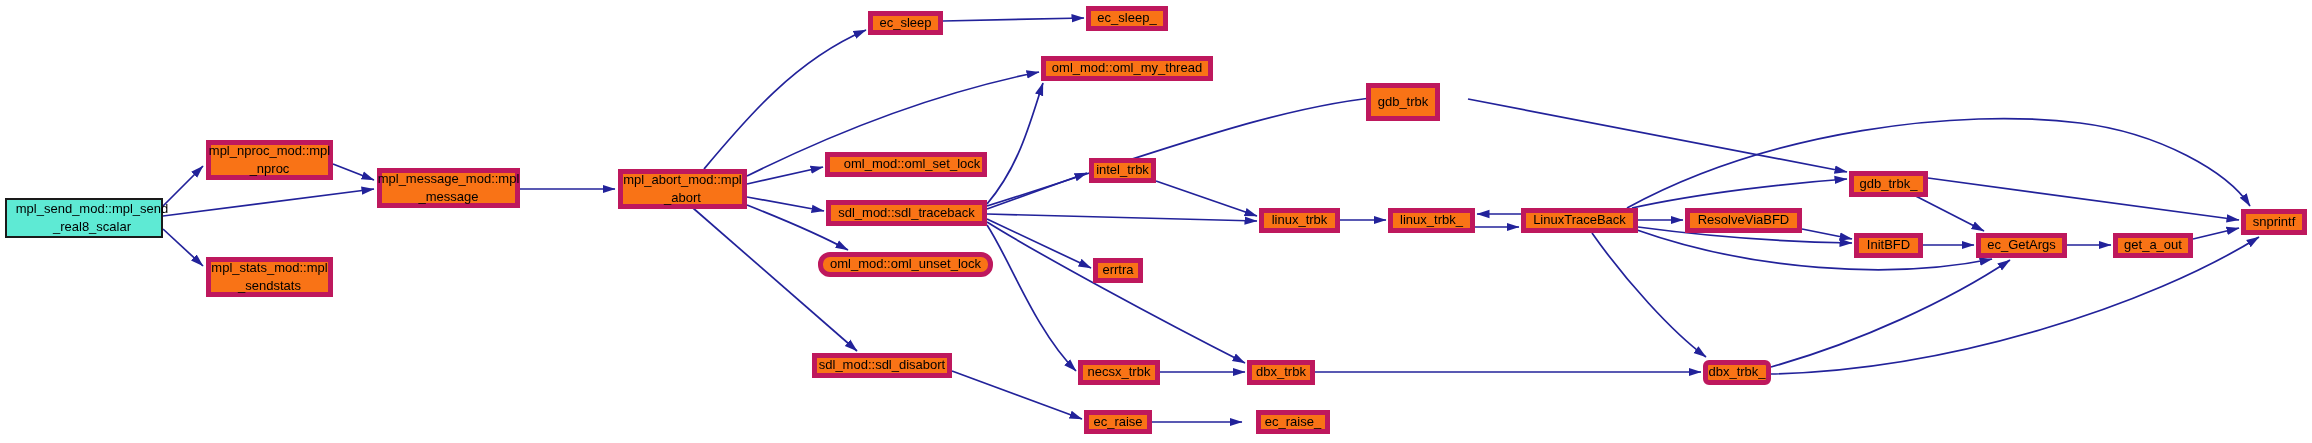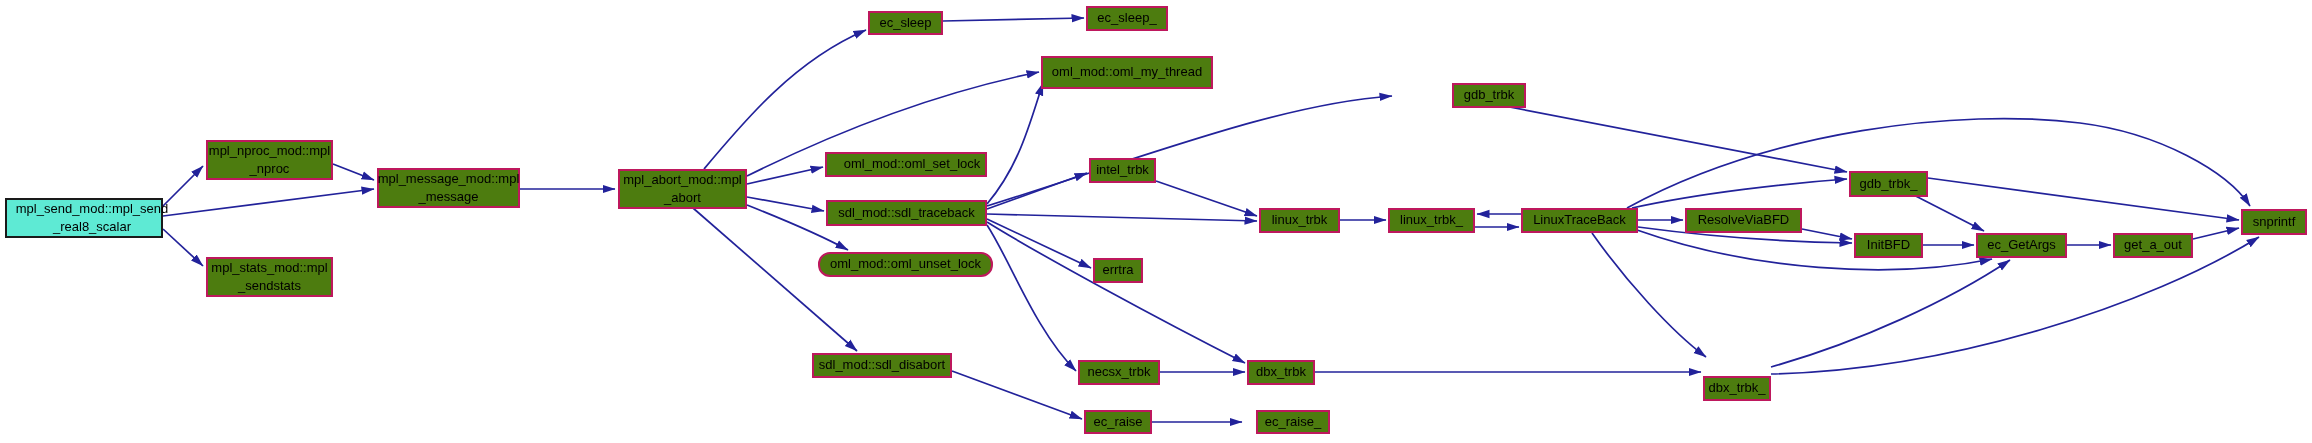--- a/index.html
+++ b/index.html
@@ -7,22 +7,22 @@
     position:relative;
     width:2312px;height:443px;
     background:#ffffff;
     font-family:"Liberation Sans", sans-serif;
     overflow:hidden;
   }
   #edges{position:absolute;left:0;top:0;}
   .node{
     position:absolute;
     box-sizing:border-box;
-    border:2px solid #be185d;
-    background:#4d7c0f;
+    border:5px solid #be185d;
+    background:#f97316;
     color:#000000;
     font-size:13px;
     line-height:1.42;
     display:flex;
     align-items:center;
     justify-content:center;
     text-align:center;
     white-space:pre-line;
     cursor:pointer;
   }
@@ -93,36 +93,36 @@
   <div class="node" style="left:206px;top:140px;width:127px;height:40px;">mpl_nproc_mod::mpl
 _nproc</div>
   <div class="node" style="left:206px;top:257px;width:127px;height:40px;">mpl_stats_mod::mpl
 _sendstats</div>
   <div class="node" style="left:618px;top:169px;width:129px;height:40px;">mpl_abort_mod::mpl
 _abort</div>
   <div class="node" style="left:377px;top:168px;width:143px;height:40px;">mpl_message_mod::mpl
 _message</div>
   <div class="node" style="left:868px;top:11px;width:75px;height:24px;">ec_sleep</div>
   <div class="node" style="left:1086px;top:6px;width:82px;height:25px;">ec_sleep_</div>
-  <div class="node" style="left:1041px;top:56px;width:172px;height:33px;text-align:center;">oml_mod::oml_my_thread</div>
-  <div class="node" style="left:1452px;top:83px;width:74px;height:25px;">gdb_trbk</div>
+  <div class="node" style="left:1041px;top:56px;width:172px;height:25px;text-align:center;">oml_mod::oml_my_thread</div>
+  <div class="node" style="left:1366px;top:83px;width:74px;height:38px;">gdb_trbk</div>
   <div class="node" style="left:825px;top:152px;width:162px;height:25px;padding-left:12px;">oml_mod::oml_set_lock</div>
   <div class="node" style="left:1089px;top:158px;width:67px;height:25px;">intel_trbk</div>
   <div class="node" style="left:826px;top:200px;width:161px;height:26px;">sdl_mod::sdl_traceback</div>
   <div class="node" style="left:818px;top:252px;width:175px;height:25px;border-radius:12px;">oml_mod::oml_unset_lock</div>
   <div class="node" style="left:1093px;top:258px;width:50px;height:25px;">errtra</div>
   <div class="node" style="left:812px;top:353px;width:140px;height:25px;">sdl_mod::sdl_disabort</div>
   <div class="node" style="left:1078px;top:360px;width:82px;height:25px;">necsx_trbk</div>
   <div class="node" style="left:1247px;top:360px;width:68px;height:25px;">dbx_trbk</div>
   <div class="node" style="left:1084px;top:410px;width:68px;height:24px;">ec_raise</div>
   <div class="node" style="left:1244px;top:410px;width:74px;height:24px;margin-left:12px;">ec_raise_</div>
   <div class="node" style="left:1259px;top:208px;width:81px;height:25px;">linux_trbk</div>
   <div class="node" style="left:1388px;top:208px;width:87px;height:25px;">linux_trbk_</div>
   <div class="node" style="left:1521px;top:208px;width:117px;height:25px;">LinuxTraceBack</div>
   <div class="node" style="left:1685px;top:208px;width:117px;height:25px;">ResolveViaBFD</div>
   <div class="node" style="left:1854px;top:233px;width:69px;height:25px;">InitBFD</div>
   <div class="node" style="left:1976px;top:233px;width:91px;height:25px;">ec_GetArgs</div>
   <div class="node" style="left:2113px;top:233px;width:80px;height:25px;">get_a_out</div>
   <div class="node" style="left:2241px;top:209px;width:66px;height:26px;">snprintf</div>
   <div class="node" style="left:1849px;top:171px;width:79px;height:26px;">gdb_trbk_</div>
-  <div class="node" style="left:1703px;top:376px;width:68px;height:25px;">dbx_trbk_</div>
+  <div class="node" style="left:1703px;top:360px;width:68px;height:25px;border-radius:6px;">dbx_trbk_</div>
 
 </div>
 
 </body></html>

